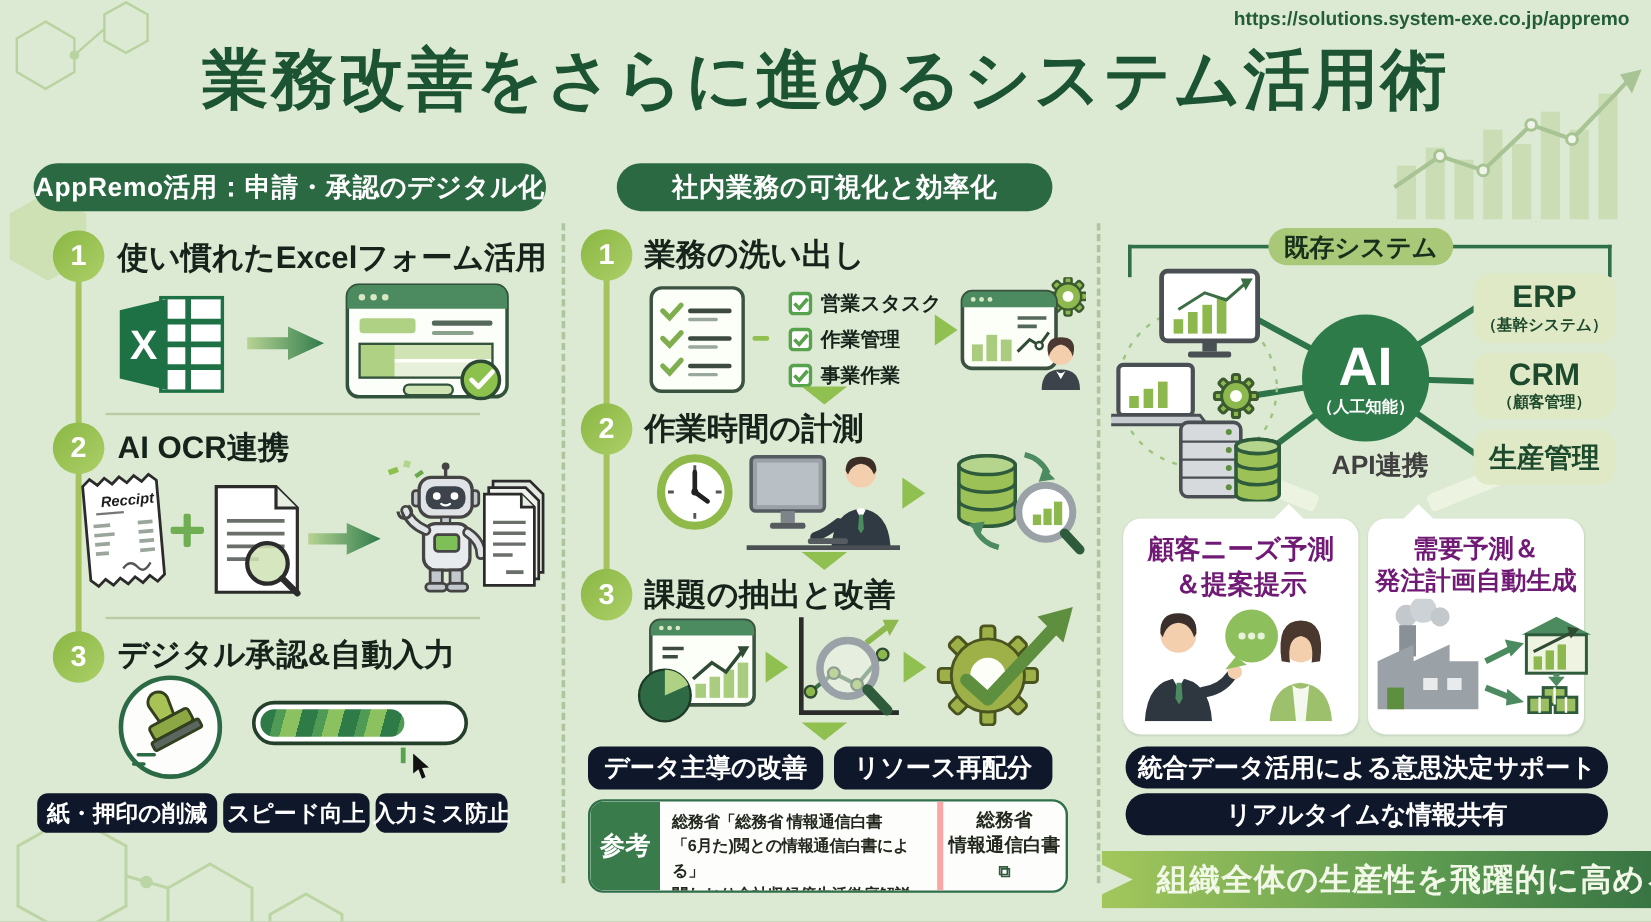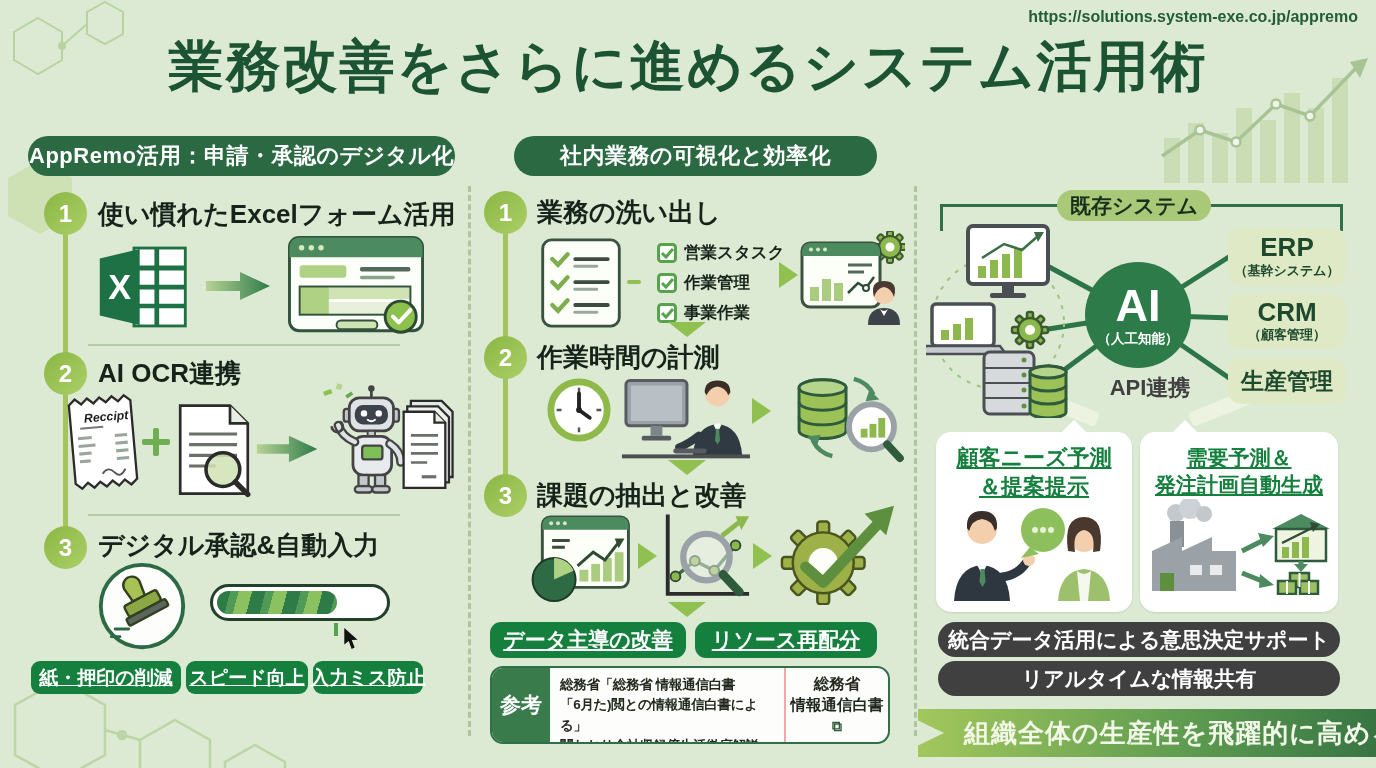--- a/index.html
+++ b/index.html
@@ -9,44 +9,44 @@
   .url{font-size:16px;font-weight:700;color:#235c38;}
   .main-title{left:0;right:0;top:30px;text-align:center;font-size:55px;font-weight:900;color:#1c5433;letter-spacing:2px;}
   .col-header{top:136px;height:40px;border-radius:21px;background:#2b6943;color:#fff;font-weight:800;
     display:flex;align-items:center;justify-content:center;font-size:22px;letter-spacing:.5px;}
   .vsep{top:186px;height:550px;width:0;border-left:3px dashed #a6c095;opacity:.85;}
   .rail{width:5px;background:#a5c45f;border-radius:3px;}
   .stepnum{width:43px;height:43px;border-radius:50%;background:linear-gradient(135deg,#8ab743,#accf68);
     color:#fff;font-weight:800;font-size:24px;display:flex;align-items:center;justify-content:center;z-index:2;}
   .steplabel{font-weight:800;font-size:26px;color:#15231a;white-space:nowrap;}
   .hdiv{height:2px;background:#b7cba6;}
-  .badge{height:33px;background:#15803d;border-radius:9px;color:#fff;font-weight:800;font-size:19px;
-    display:flex;align-items:center;justify-content:center;white-space:nowrap;text-decoration:underline;}
+  .badge{height:33px;background:#0f172a;border-radius:9px;color:#fff;font-weight:800;font-size:19px;
+    display:flex;align-items:center;justify-content:center;white-space:nowrap;}
   .tri-r{width:0;height:0;border-top:13px solid transparent;border-bottom:13px solid transparent;border-left:19px solid #8fc050;}
   .tri-d{width:0;height:0;border-left:19px solid transparent;border-right:19px solid transparent;border-top:15px solid #8fc050;}
   .chkrow{display:flex;align-items:center;gap:7px;height:26px;padding-left:11px;}
   .chkrow .lbl{font-weight:800;font-size:16.5px;white-space:nowrap;}
   .progress{width:180px;height:37px;border:3.5px solid #24402b;border-radius:20px;background:#fff;padding:4px;box-sizing:border-box;}
   .progress .fill{height:100%;width:72%;border-radius:12px;
     background:repeating-linear-gradient(105deg,#2e7b48 0 13px,#4f9a54 13px 21px,#8cc160 21px 34px);}
   .refbox{display:flex;background:#fdfefb;border:2.5px solid #2f6f49;border-radius:13px;overflow:hidden;box-sizing:border-box;}
   .reflabel{width:58px;background:#3a7b4c;color:#fff;font-weight:800;font-size:21px;display:flex;align-items:center;justify-content:center;flex:0 0 58px;}
   .reftext{padding:7px 0 6px 10px;font-size:13.5px;font-weight:700;color:#23281f;line-height:1.5;letter-spacing:-.3px;flex:1;}
-  .refsrc{border-left:2px solid #fca5a5;width:102px;flex:0 0 102px;display:flex;flex-direction:column;align-items:center;justify-content:center;
+  .refsrc{border-left:5px solid #fca5a5;width:102px;flex:0 0 102px;display:flex;flex-direction:column;align-items:center;justify-content:center;
     font-size:15.5px;font-weight:800;color:#23281f;line-height:1.35;}
   .pill-lt{background:#dfe9c6;border-radius:13px;display:flex;flex-direction:column;align-items:center;justify-content:center;}
   .pill-lt .t{font-weight:900;font-size:26px;color:#1d4a2c;line-height:1.05;}
   .pill-lt .s{font-weight:800;font-size:13px;color:#1d4a2c;}
-  .benefit{height:35px;background:#404040;border-radius:18px;color:#fff;font-weight:800;font-size:21px;
+  .benefit{height:35px;background:#0f172a;border-radius:18px;color:#fff;font-weight:800;font-size:21px;
     display:flex;align-items:center;justify-content:center;white-space:nowrap;}
   .banner{background:linear-gradient(90deg,#a3c75c,#5c9a50 55%,#2f6b40);color:#f2f8e8;font-weight:900;font-size:26px;
     display:flex;align-items:center;padding-left:46px;letter-spacing:1px;
     clip-path:polygon(0 0,100% 0,100% 100%,0 100%,0 76%,26px 50%,0 24%);}
   .card{background:#fff;border-radius:15px;box-shadow:0 1px 2px rgba(60,90,60,.15);}
-  .card .ct{white-space:pre-line;text-align:center;font-weight:900;font-size:22px;line-height:1.3;color:#15803d;padding-top:12px;text-decoration:underline;}
+  .card .ct{white-space:pre-line;text-align:center;font-weight:900;font-size:22px;line-height:1.3;color:#701a75;padding-top:12px;}
   .card .notch{position:absolute;top:-12px;width:0;height:0;border-left:13px solid transparent;border-right:13px solid transparent;border-bottom:13px solid #fff;}
   .aicircle{border-radius:50%;background:#2e7b4a;display:flex;flex-direction:column;align-items:center;justify-content:center;z-index:2;}
   .aicircle .a{color:#fff;font-weight:900;font-size:45px;line-height:1;}
   .aicircle .b{color:#fff;font-weight:800;font-size:13.5px;margin-top:2px;}
   .exist-pill{background:#a9c878;border-radius:17px;display:flex;align-items:center;justify-content:center;
     font-weight:800;font-size:21px;color:#17301c;z-index:2;}
   .bracket{border-top:3px solid #2f6f49;}
   .wedge{background:#edf3e1;border-radius:4px;z-index:0;}
 </style>
 </head>
@@ -547,21 +547,21 @@
         <path d="M86,44 l-9,11 18,-4 Z" fill="#8dc05c"></path>
       <circle cx="91" cy="27" r="3" fill="#e7f2d8"></circle>
         <circle cx="99" cy="27" r="3" fill="#e7f2d8"></circle>
         <circle cx="107" cy="27" r="3" fill="#e7f2d8"></circle>
       <circle cx="140" cy="35" r="14" fill="#f3cfae"></circle>
       <path d="M124,48 q-5,-34 16,-34 q21,0 16,34 l-7,1 q3,-20 -9,-22 q-12,2 -9,22 Z" fill="#4a372e"></path>
       <path d="M114,98 q2,-30 26,-32 q24,2 26,32 Z" fill="#9cc06c"></path>
       <path d="M133,68 q7,6 14,0 l-3,30 h-8 Z" fill="#f5f8ef"></path>
     </svg>
   </div>
-  <div class="abs card" style="left:1140px;top:432px;width:198px;height:180px;z-index:1;">
+  <div class="abs card" style="left:1140px;top:432px;width:180px;height:180px;z-index:1;">
     <div class="notch" style="left:16%;"></div>
     <div class="ct" style="font-size:21px;">需要予測＆
 発注計画自動生成</div>
     <svg width="190" height="96" viewBox="0 0 190 96" style="display:block;margin:0 auto;">
       <circle cx="32" cy="14" r="9" fill="#c3c8cd"></circle>
         <circle cx="46" cy="9" r="11" fill="#cdd2d6"></circle>
         <circle cx="60" cy="15" r="8" fill="#c3c8cd"></circle>
       <rect x="26" y="22" width="14" height="26" fill="#8a9196"></rect>
       <path d="M8,92 V52 L38,38 V52 L68,38 V52 H92 V92 Z" fill="#9aa1a7"></path>
       <rect x="46" y="66" width="12" height="10" fill="#e8eaec"></rect>

